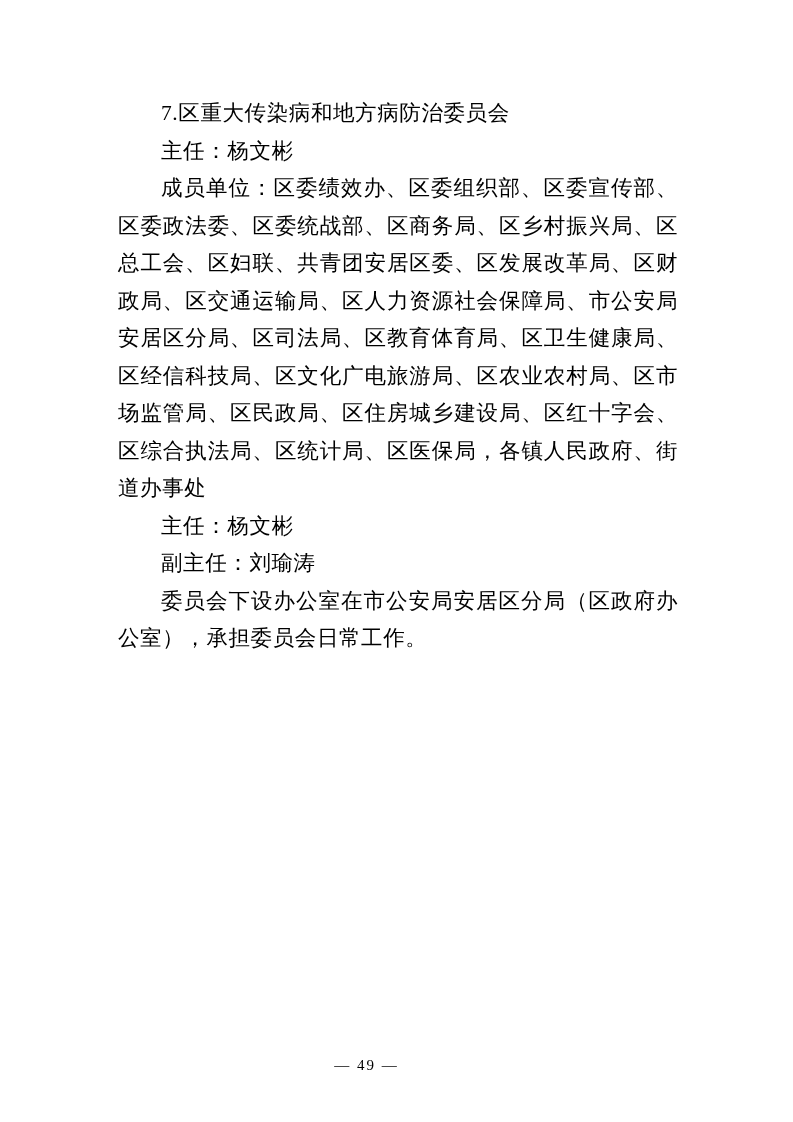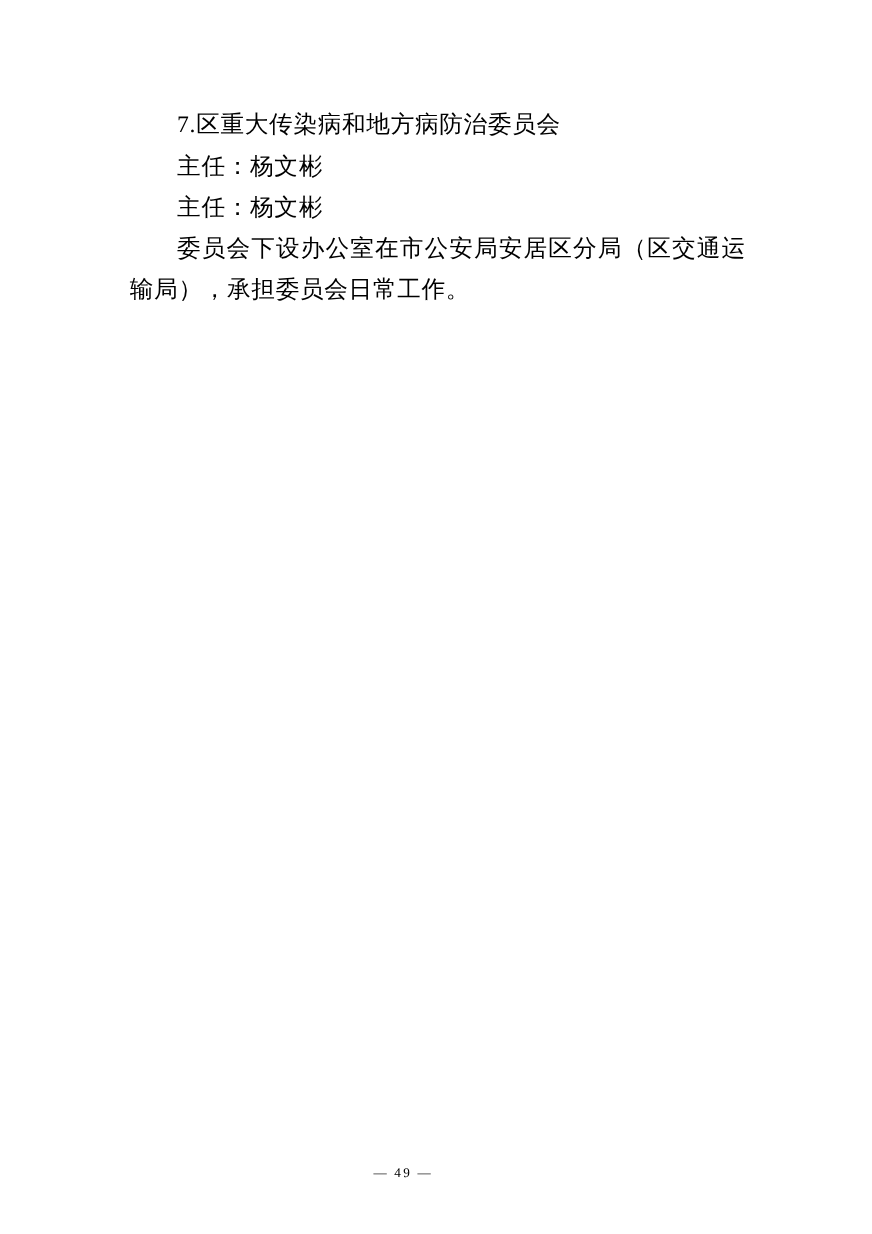--- a/index.html
+++ b/index.html
@@ -34,36 +34,38 @@
   .para {
     margin: 0;
     text-indent: 2em;
   }
   .page-number {
     position: absolute;
     left: 0;
     right: 0;
     bottom: 48px;
     text-align: center;
-    font-size: 12px;
+    font-size: 15px;
     font-family: "Liberation Serif", "DejaVu Serif", serif;
     letter-spacing: 2px;
     padding-right: 60px;
   }
   .pn-inner {
     display: inline-block;
   }
 </style>
 </head>
 <body>
 
 <div class="page">
   <div class="doc-body">
     <p class="para">7.区重大传染病和地方病防治委员会</p>
     <p class="para">主任：杨文彬</p>
+    <p class="para">成员单位：区委绩效办、区委组织部、区委宣传部、区委政法委、区委统战部、区商务局、区乡村振兴局、区总工会、区妇联、共青团安居区委、区发展改革局、区财政局、区交通运输局、区人力资源社会保障局、市公安局安居区分局、区司法局、区教育体育局、区卫生健康局、区经信科技局、区文化广电旅游局、区农业农村局、区市场监管局、区民政局、区住房城乡建设局、区红十字会、区综合执法局、区统计局、区医保局，各镇人民政府、街道办事处</p>
     <p class="para">主任：杨文彬</p>
-    <p class="para">委员会下设办公室在市公安局安居区分局（区交通运输局），承担委员会日常工作。</p>
+    <p class="para">副主任：刘瑜涛</p>
+    <p class="para">委员会下设办公室在市公安局安居区分局（区政府办公室），承担委员会日常工作。</p>
   </div>
 </div>
 
 <div class="page-number">
   <span class="pn-inner">— 49 —</span>
 </div>
 
 </body></html>

